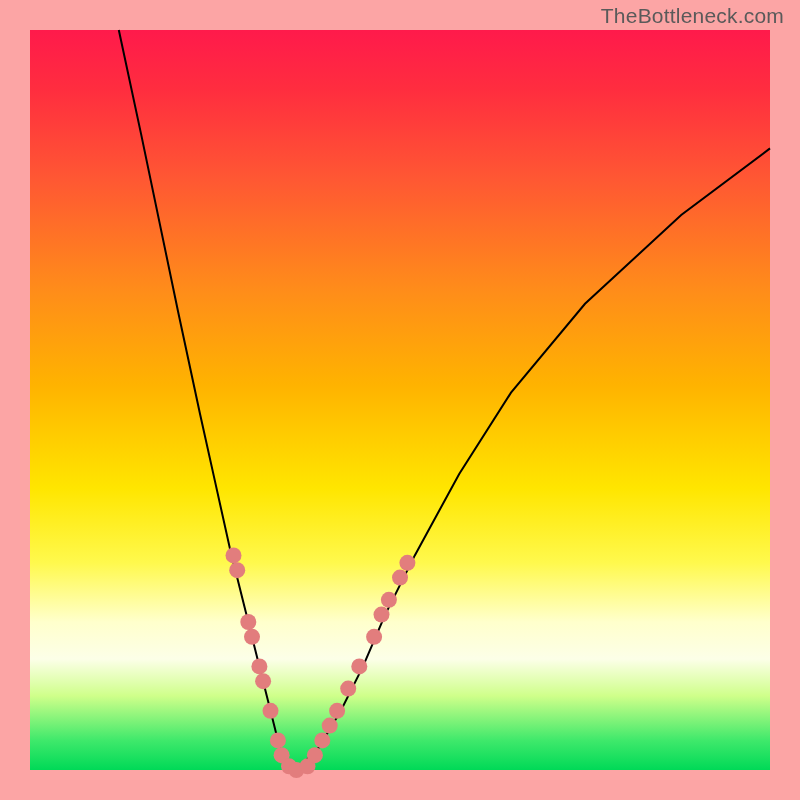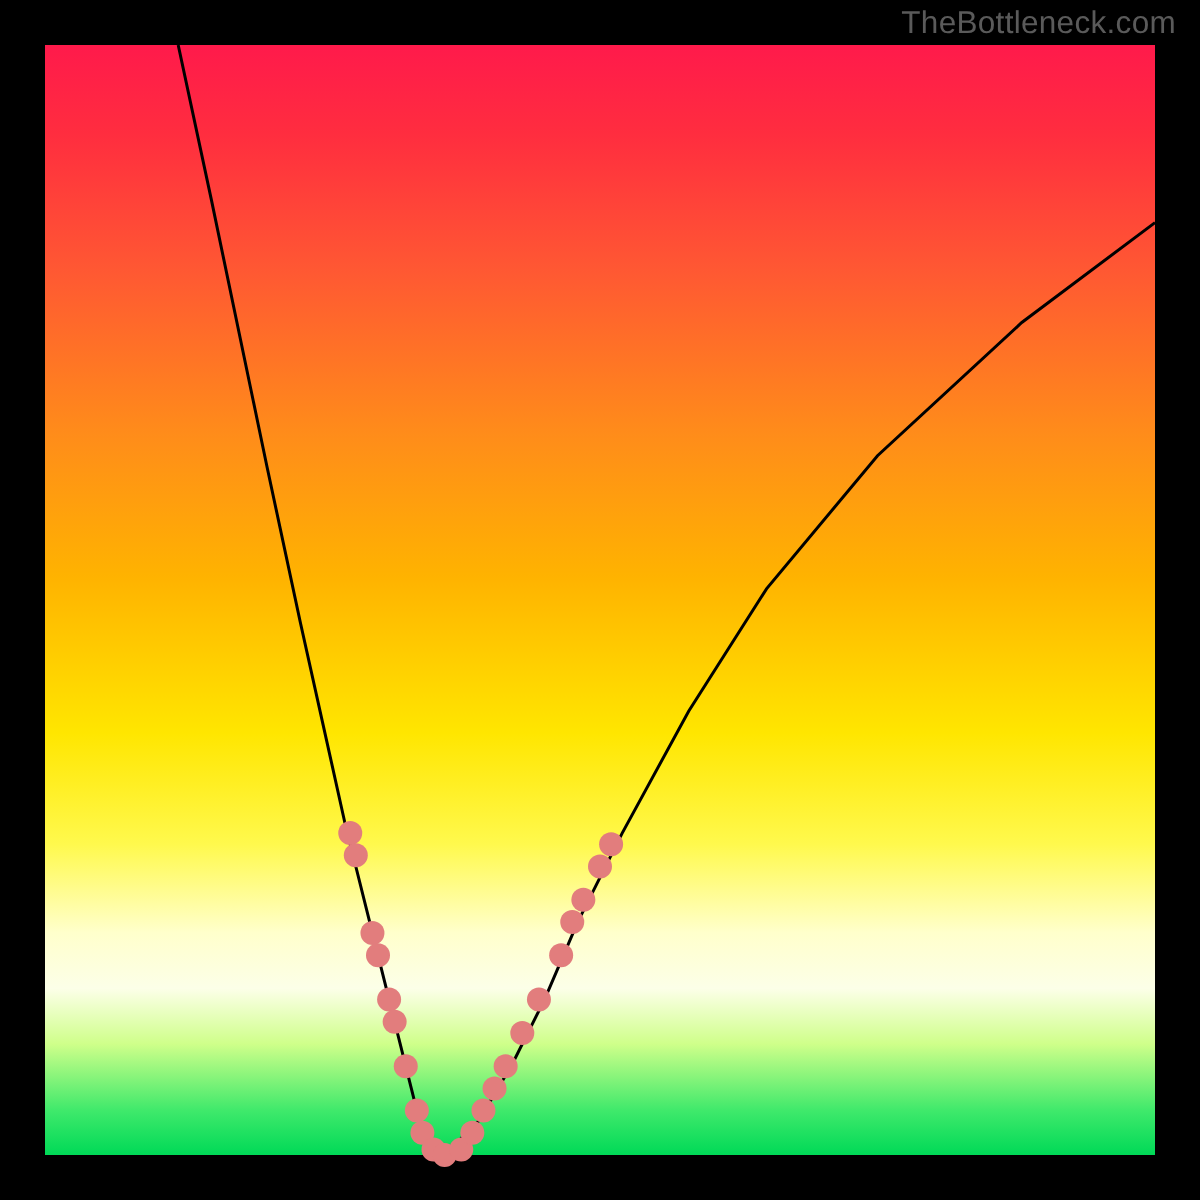--- a/index.html
+++ b/index.html
@@ -7,21 +7,21 @@
     padding: 0;
     width: 800px;
     height: 800px;
     overflow: hidden;
     font-family: Arial, Helvetica, sans-serif;
   }
   .frame {
     position: relative;
     width: 800px;
     height: 800px;
-    background: #000000;
+    background: #fca5a5;
   }
   .plot-area {
     position: absolute;
     left: 30px;
     top: 30px;
     width: 740px;
     height: 740px;
     background: linear-gradient(to bottom,
       #ff1a4b 0%,
       #ff2d3f 8%,

